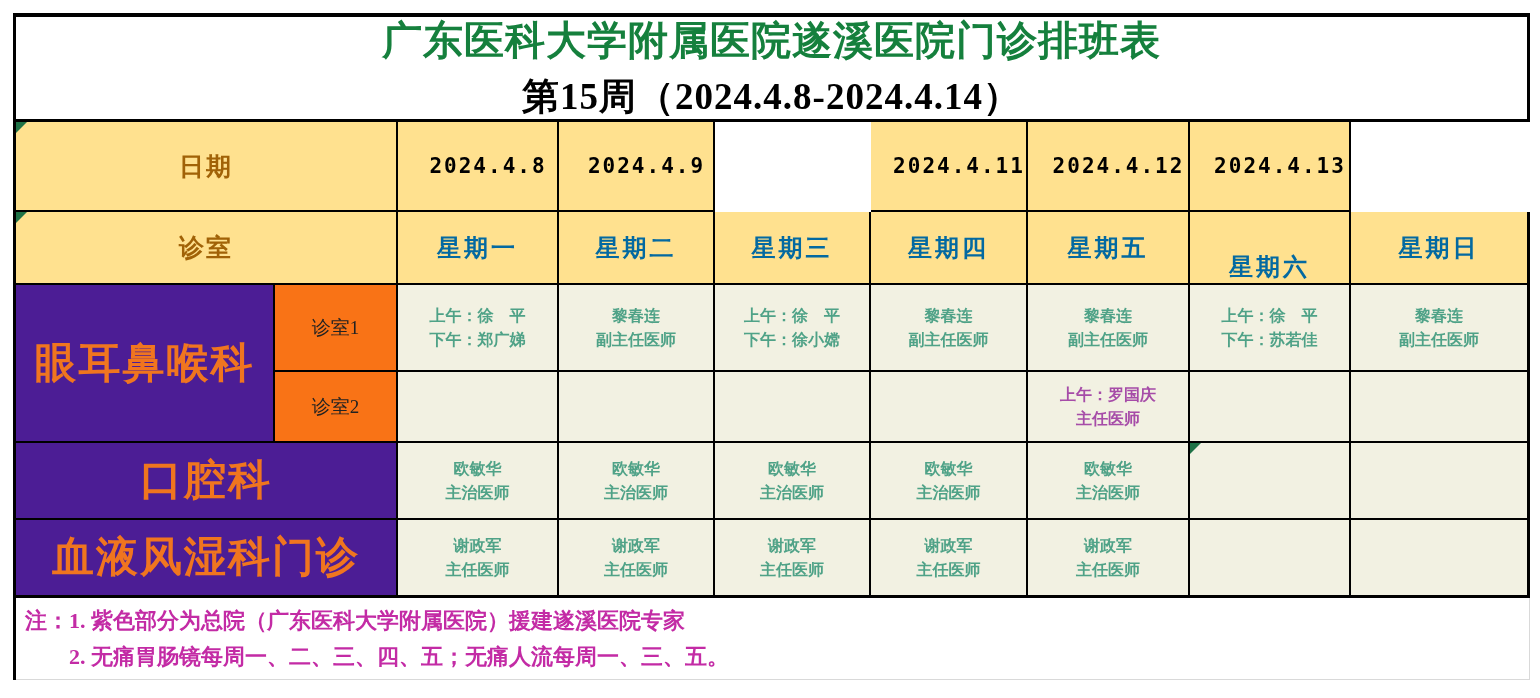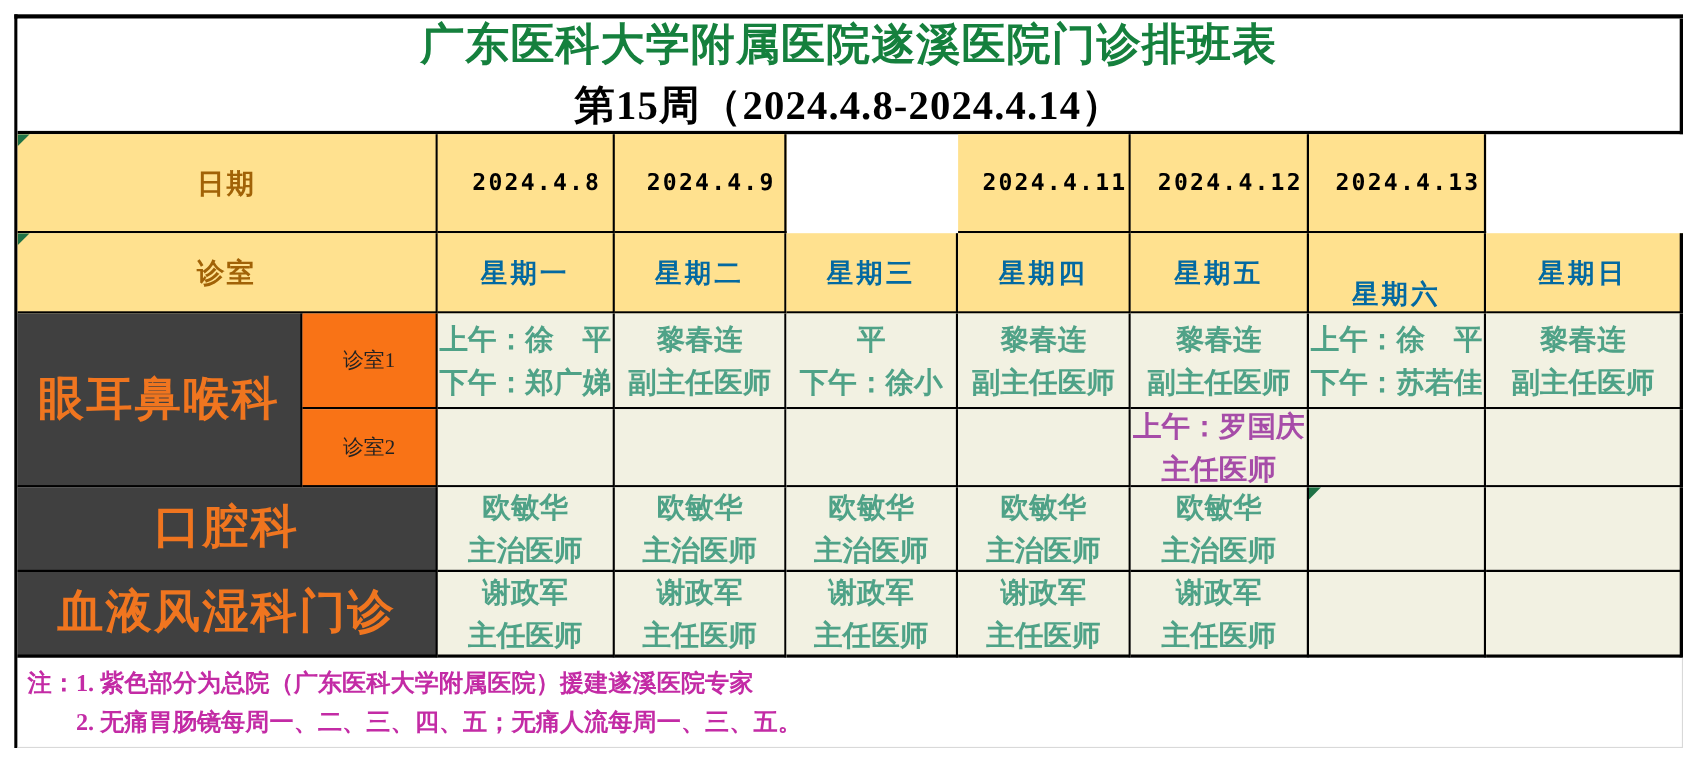--- a/index.html
+++ b/index.html
@@ -18,37 +18,37 @@
   }
   .cell {
     box-sizing:border-box; position:relative;
     border-right:2px solid #000; border-bottom:2px solid #000;
     display:flex; flex-direction:column; align-items:center; justify-content:center;
     text-align:center; overflow:hidden;
   }
   .lastcol   { border-right-width:3px; }
   .thickb    { border-bottom-width:3px; }
   .gold      { background:#FFE18F; }
-  .pale      { background:#404040; }
+  .pale      { background:#4c1d95; }
   .greenbg   { background:#f97316; }
   .cream     { background:#F2F1E2; }
   .whitebg   { background:#ffffff; }
 
   .title-line1 { font-size:40px; color:#15803d; letter-spacing:1px; line-height:1.2; }
   .title-line2 { font-size:37px; color:#000; letter-spacing:1px; line-height:1.2; margin-top:10px; }
 
   .hdr-label   { font-size:25px; color:#a16207; letter-spacing:2px; }
   .date-text   { font-family:"DejaVu Sans Mono","Liberation Mono",monospace;
                  font-size:21px; font-weight:bold; color:#000; letter-spacing:2px;margin-left:21px; }
   .weekday-text{ font-size:24px; color:#0369a1; letter-spacing:3px; }
 
   .dept-text   { font-size:42px; color:#F0751F; letter-spacing:2px; line-height:1.1; }
   .room-text   { font-size:19px; font-weight:normal; color:#222; }
 
-  .sched-text  { font-size:26px; color:#4FA287; line-height:1.5; white-space:pre-line; }
+  .sched-text  { font-size:16px; color:#4FA287; line-height:1.5; white-space:pre-line; }
   .purple .sched-text { color:#A64CA8; }
 
   .notes-cell  { border-right:1px solid #d9d9d9; border-bottom:1px solid #d9d9d9;
                  align-items:flex-start; justify-content:center; }
   .notes-text  { font-size:22px; color:#C32BA5; line-height:1.62; white-space:pre-line;
                  text-align:left; padding-left:9px; }
 
   .corner-marker {
     position:absolute; top:0; left:0; width:0; height:0;
     border-top:11px solid #1F7246; border-right:11px solid transparent;

